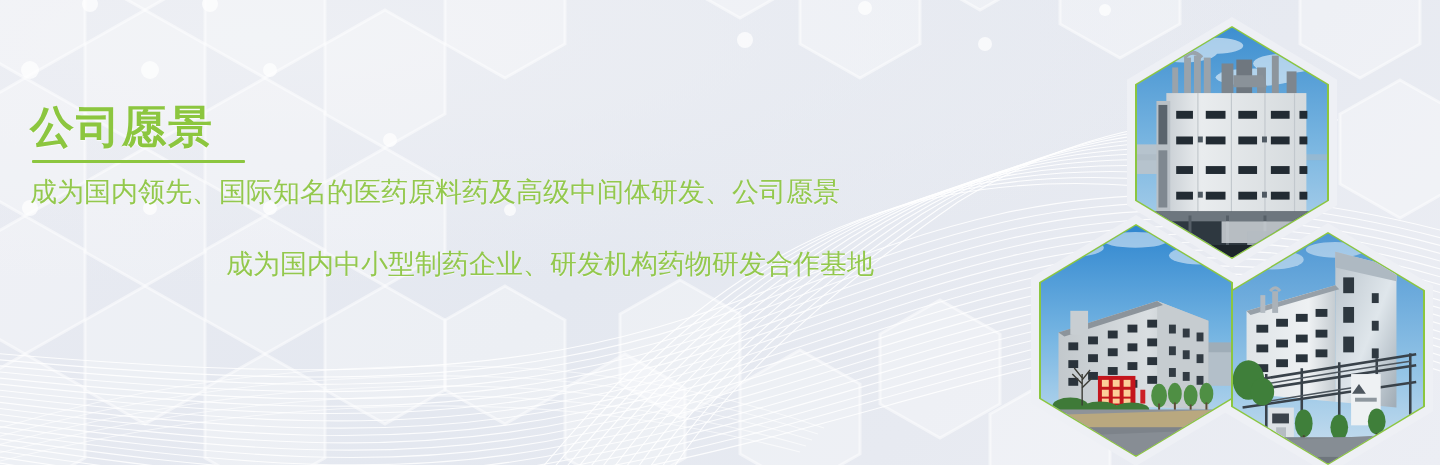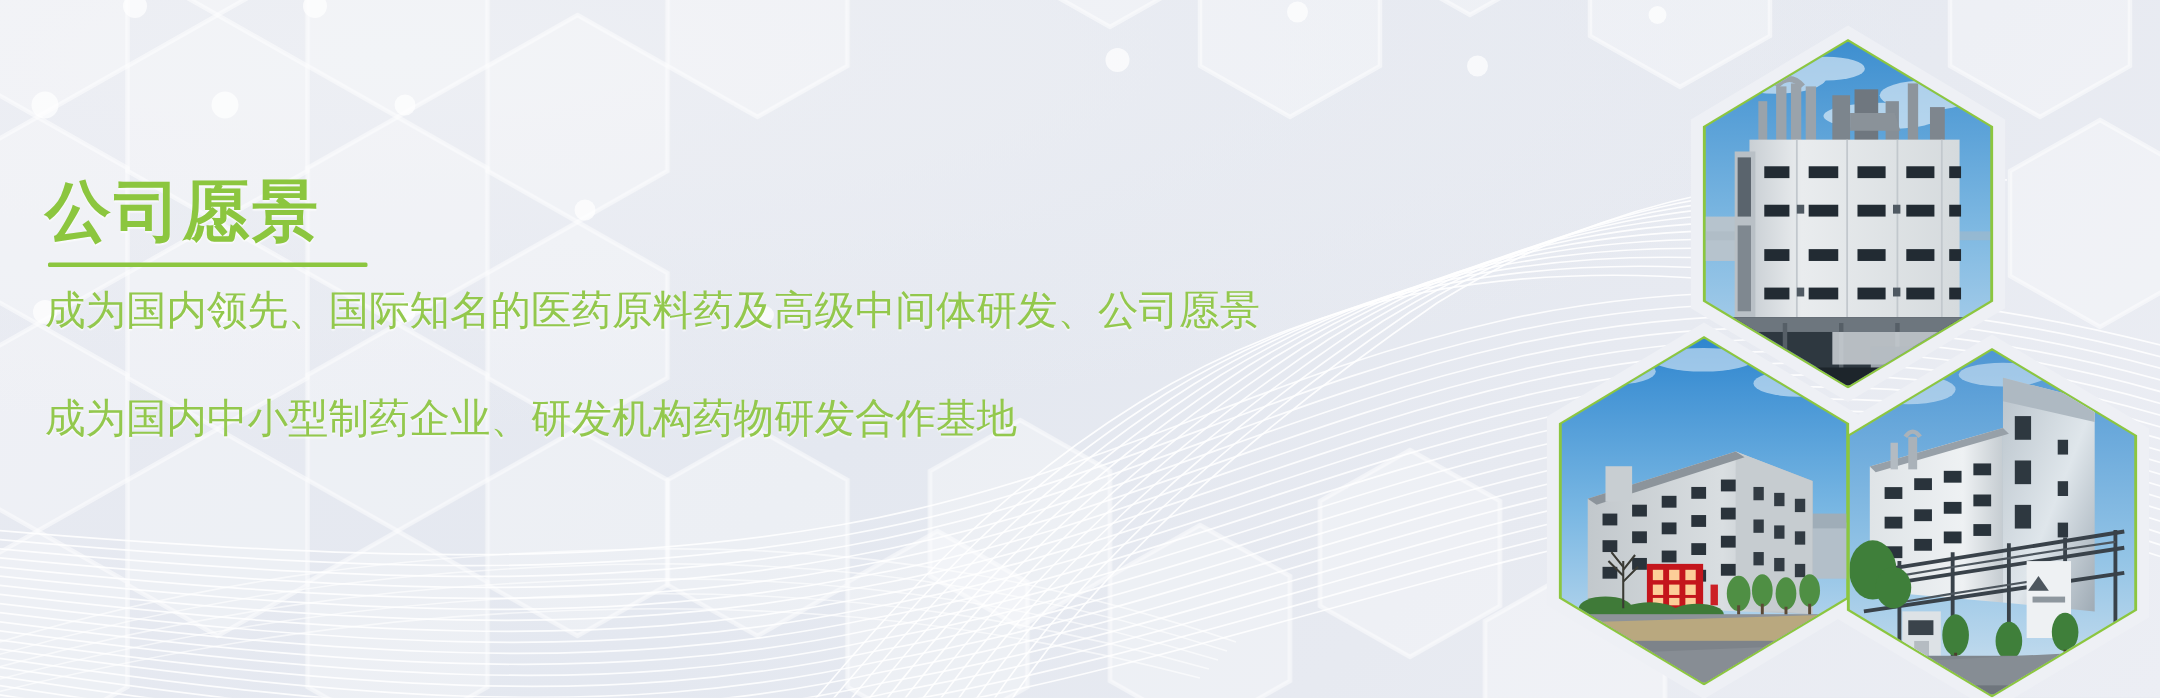--- a/index.html
+++ b/index.html
@@ -13,36 +13,36 @@
     background:
       radial-gradient(120% 90% at 18% 8%, #edeff4 0%, rgba(237,239,244,0) 60%),
       linear-gradient(135deg,#e9ebf2 0%,#e4e8f0 45%,#e7eaf1 70%,#eceef4 100%);
   }
   .layer{position:absolute;left:0;top:0;width:1440px;height:465px;pointer-events:none;}
   #molecules{opacity:1;}
   #waves{opacity:1;}
 
   
   #vision-text{
-    position:absolute;left:30px;top:116px;width:1040px;
+    position:absolute;left:30px;top:101px;width:1040px;
   }
   #vision-title{
     font-size:44px;line-height:52px;font-weight:bold;letter-spacing:2px;
     color:#8cc63f;margin:0;white-space:nowrap;
     text-shadow:0 1px 1px rgba(255,255,255,.65);
   }
   #vision-rule{
     width:213px;height:3px;background:#8cc63f;margin:7px 0 0 2px;border-radius:1px;
   }
   .vision-line{
     font-size:27px;line-height:34px;color:#93c84d;font-weight:500;
     white-space:nowrap;text-shadow:0 1px 1px rgba(255,255,255,.6);
   }
   #vision-line-1{margin-top:12px;}
-  #vision-line-2{margin-top:38px;}
+  #vision-line-2{margin-top:38px;text-align:center;}
 
   
   .hex{
     position:absolute;
     -webkit-clip-path:polygon(50% 0%,100% 25%,100% 75%,50% 100%,0% 75%,0% 25%);
     clip-path:polygon(50% 0%,100% 25%,100% 75%,50% 100%,0% 75%,0% 25%);
   }
   .hex-border{background:#8cc63f;}
   .hex-inner{
     position:absolute;left:1.6px;top:1.6px;right:1.6px;bottom:1.6px;

